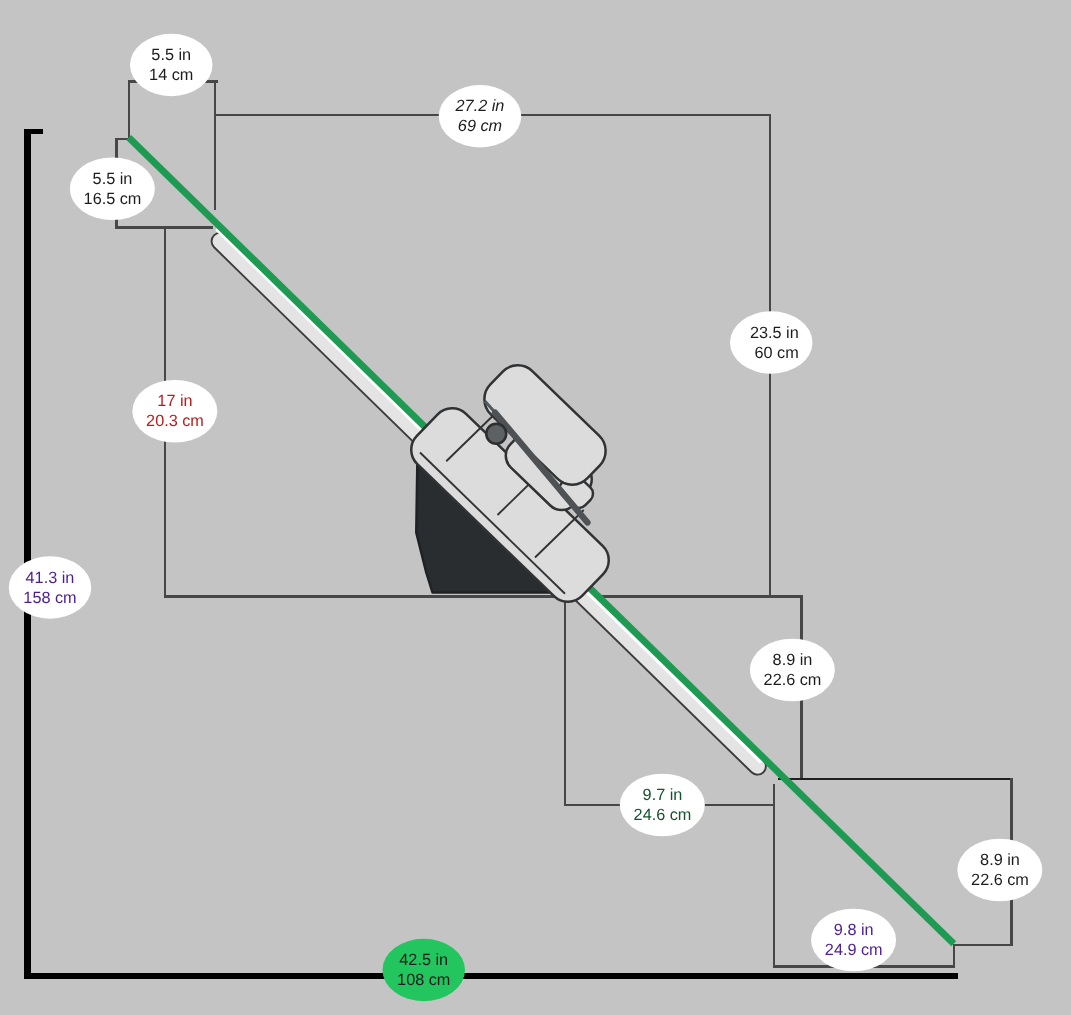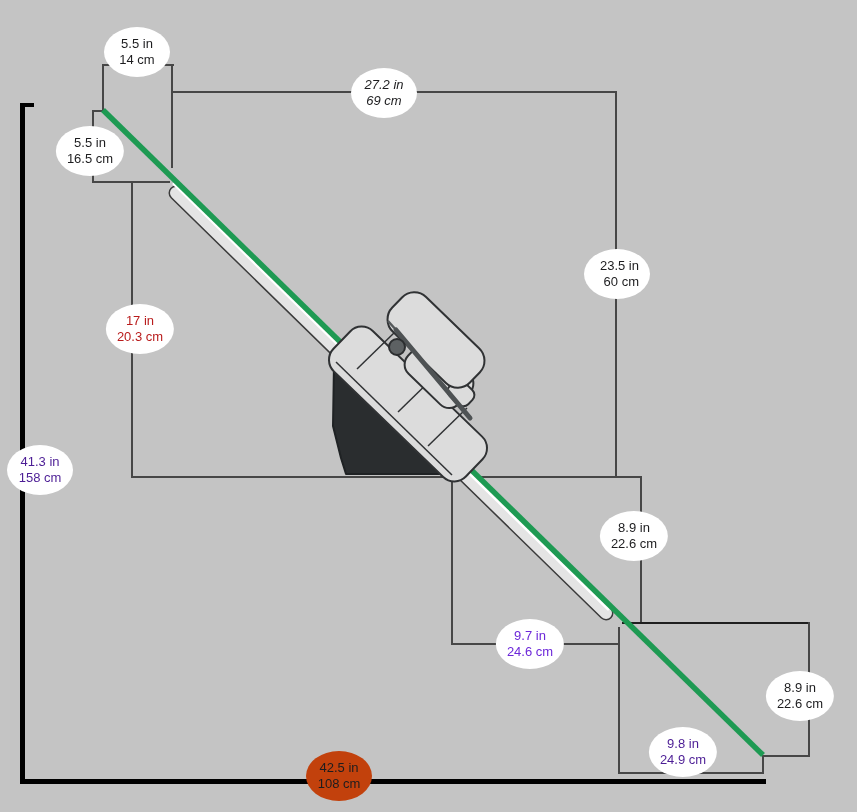--- a/index.html
+++ b/index.html
@@ -119,31 +119,31 @@
         <span>20.3 cm</span>
       </div>
       <div class="badge" style="left: 40px; top: 470px; background: rgb(255, 255, 255); color: #4c1d95;">
         <span>41.3 in</span>
         <span>158 cm</span>
       </div>
       <div class="badge" style="left: 634px; top: 536px; background: rgb(255, 255, 255); color: rgb(29, 29, 31);">
         <span>8.9 in</span>
         <span>22.6 cm</span>
       </div>
-      <div class="badge" style="left: 530px; top: 644px; background: rgb(255, 255, 255); color: #6d28d9;">
+      <div class="badge" style="left: 530px; top: 644px; background: rgb(255, 255, 255); color: #14532d;">
         <span>9.7 in</span>
         <span>24.6 cm</span>
       </div>
       <div class="badge" style="left: 800px; top: 696px; background: rgb(255, 255, 255); color: rgb(29, 29, 31);">
         <span>8.9 in</span>
         <span>22.6 cm</span>
       </div>
       <div class="badge" style="left: 683px; top: 752px; background: rgb(255, 255, 255); color: #4c1d95;">
         <span>9.8 in</span>
         <span>24.9 cm</span>
       </div>
-      <div class="badge" style="left: 339px; top: 776px; background: #c2410c; color: rgb(29, 29, 31);">
+      <div class="badge" style="left: 339px; top: 776px; background: #22c55e; color: rgb(29, 29, 31);">
         <span>42.5 in</span>
         <span>108 cm</span>
       </div>
     </div>
 
 </div>
 
 </body></html>

